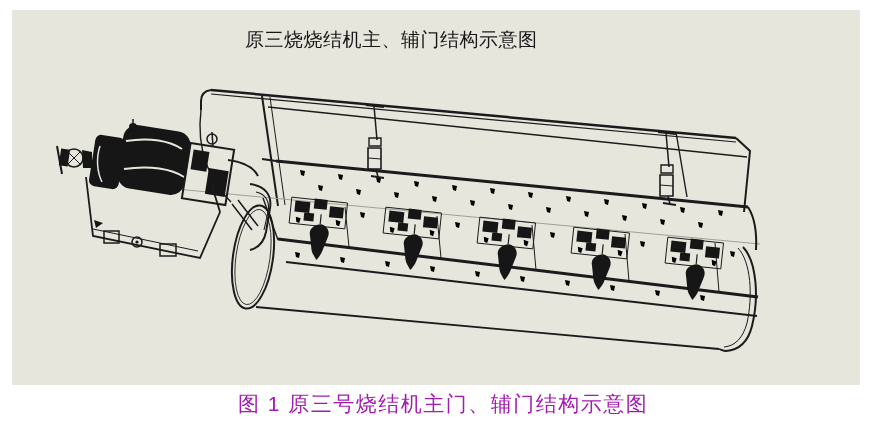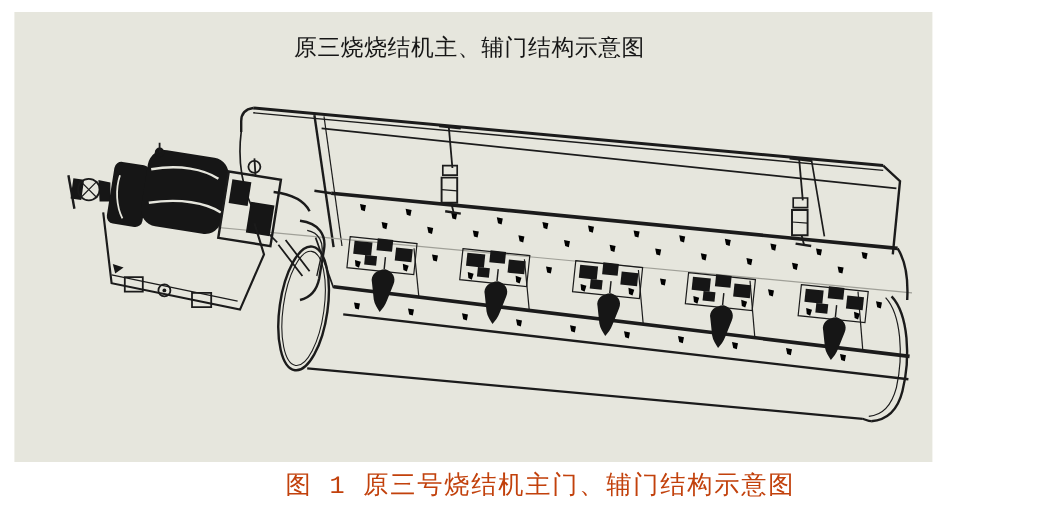--- a/index.html
+++ b/index.html
@@ -1,22 +1,22 @@
 <!DOCTYPE html>
 <html><head>
 <meta charset="utf-8">
 <style>
   html,body{margin:0;padding:0;}
-  .page{position:relative;width:777px;height:440px;background:#ffffff;overflow:hidden;
-        font-family:Liberation Mono, monospace;}
+  .page{position:relative;width:871px;height:440px;background:#ffffff;overflow:hidden;
+        font-family:Liberation Sans, sans-serif;}
   .figure-panel{position:absolute;left:12px;top:10px;width:848px;height:375px;background:#e6e6dd;}
   .figure-title{position:absolute;left:233px;top:17px;font-size:19px;color:#161616;
         letter-spacing:0.5px;white-space:nowrap;}
   .drawing{position:absolute;left:0;top:0;width:848px;height:375px;}
-  .caption{position:absolute;left:238px;top:390px;font-size:21px;color:#c2410c;
+  .caption{position:absolute;left:238px;top:390px;font-size:21px;color:#a21caf;
         letter-spacing:1.5px;white-space:nowrap;}
   svg *{vector-effect:non-scaling-stroke;}
   .ln{stroke:#1b1b1b;fill:none;}
   .fl{fill:#161616;stroke:none;}
   .faint{stroke:#a0a098;fill:none;}
   .hl{stroke:#e6e6dd;fill:none;}
 </style>
 </head>
 <body>
 

